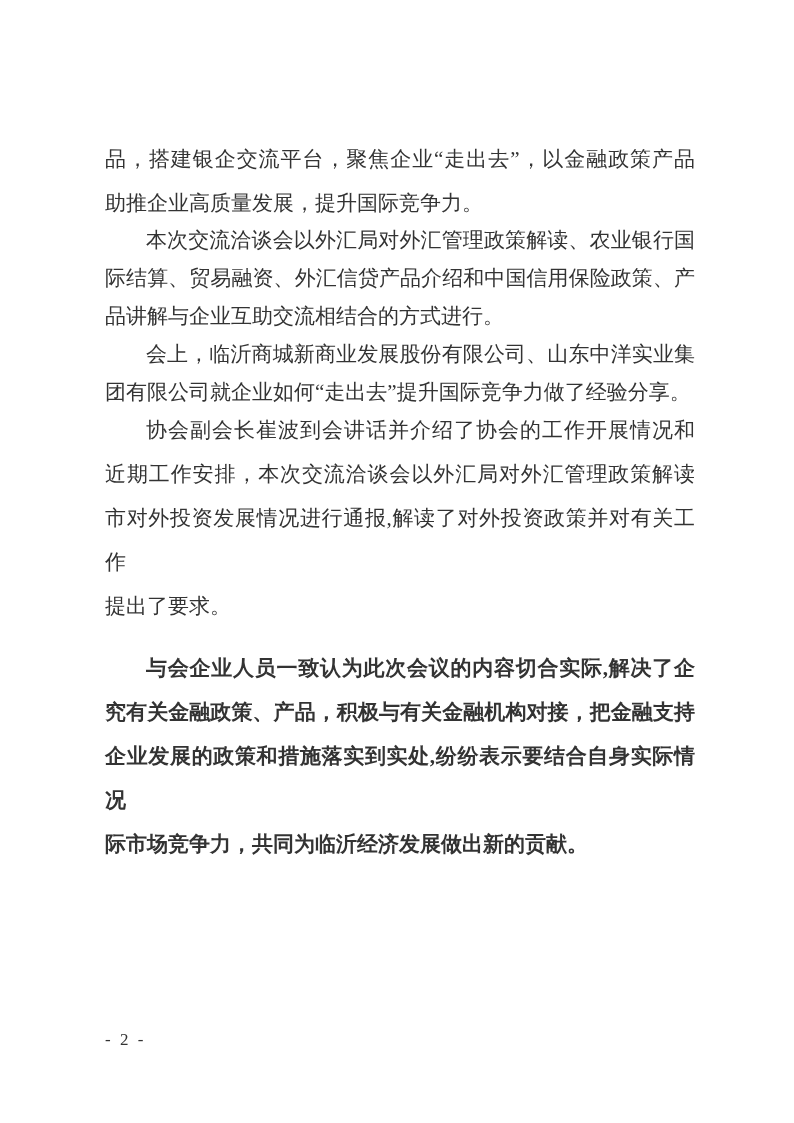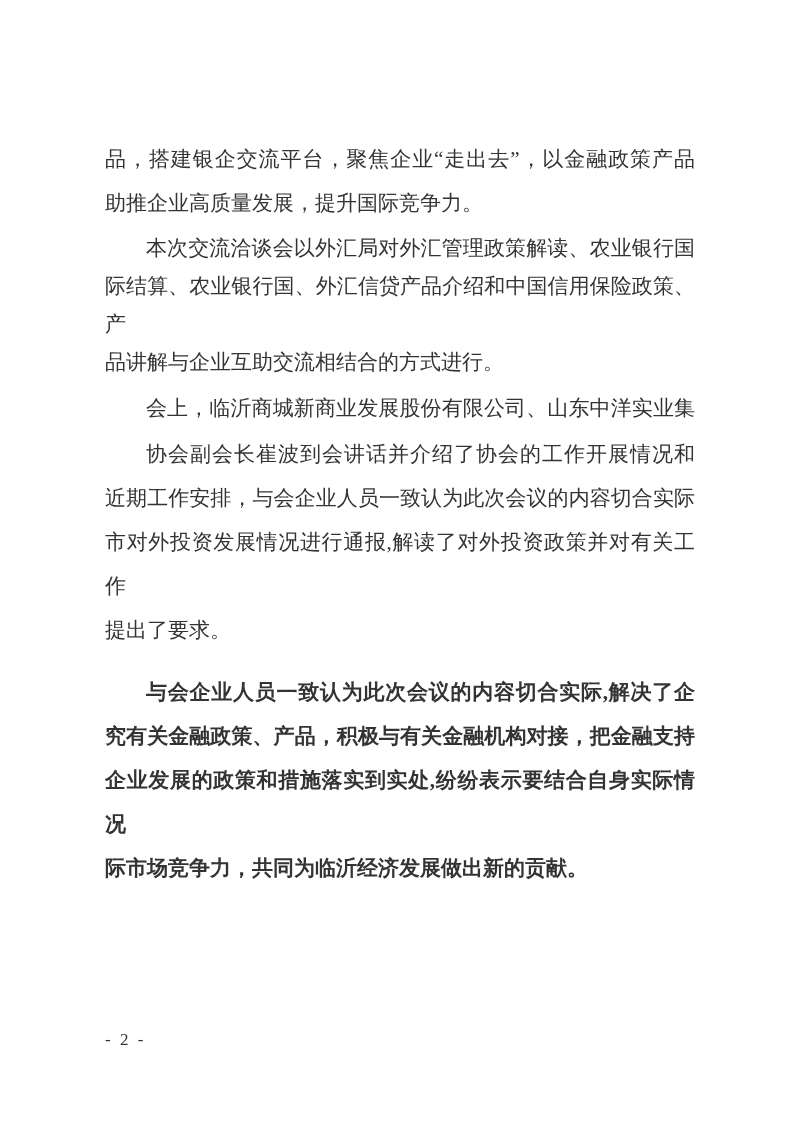--- a/index.html
+++ b/index.html
@@ -30,21 +30,20 @@
   .line {
     text-align: justify;
     text-align-last: justify;
     white-space: normal;
   }
   .line.lastline {
     text-align-last: left;
   }
   .para.indent .line.firstline {
     text-indent: 41px;
-    margin-top: 8px;
   }
   .p1 { line-height: 44px; }
   .p2 { line-height: 38px; margin-top: -4px; }
   .p3 { line-height: 38px; }
   .p4 { line-height: 44px; margin-top: -3px; }
   .p5 { line-height: 44px; margin-top: 18px; font-weight: bold; }
   .footer {
     position: absolute;
     left: 105px;
     top: 1029px;
@@ -61,31 +60,32 @@
 
   <div class="text-block">
 
     <div class="para p1">
       <div class="line firstline">品，搭建银企交流平台，聚焦企业“走出去”，以金融政策产品</div>
       <div class="line lastline">助推企业高质量发展，提升国际竞争力。</div>
     </div>
 
     <div class="para p2 indent">
       <div class="line firstline">本次交流洽谈会以外汇局对外汇管理政策解读、农业银行国</div>
-      <div class="line">际结算、农业银行国、外汇信贷产品介绍和中国信用保险政策、产</div>
+      <div class="line">际结算、贸易融资、外汇信贷产品介绍和中国信用保险政策、产</div>
       <div class="line lastline">品讲解与企业互助交流相结合的方式进行。</div>
     </div>
 
     <div class="para p3 indent">
       <div class="line firstline">会上，临沂商城新商业发展股份有限公司、山东中洋实业集</div>
+      <div class="line lastline">团有限公司就企业如何“走出去”提升国际竞争力做了经验分享。</div>
     </div>
 
     <div class="para p4 indent">
       <div class="line firstline">协会副会长崔波到会讲话并介绍了协会的工作开展情况和</div>
-      <div class="line">近期工作安排，与会企业人员一致认为此次会议的内容切合实际</div>
+      <div class="line">近期工作安排，本次交流洽谈会以外汇局对外汇管理政策解读</div>
       <div class="line">市对外投资发展情况进行通报,解读了对外投资政策并对有关工作</div>
       <div class="line lastline">提出了要求。</div>
     </div>
 
     <div class="para p5 indent">
       <div class="line firstline">与会企业人员一致认为此次会议的内容切合实际,解决了企</div>
       <div class="line">究有关金融政策、产品，积极与有关金融机构对接，把金融支持</div>
       <div class="line">企业发展的政策和措施落实到实处,纷纷表示要结合自身实际情况</div>
       <div class="line lastline">际市场竞争力，共同为临沂经济发展做出新的贡献。</div>
     </div>

